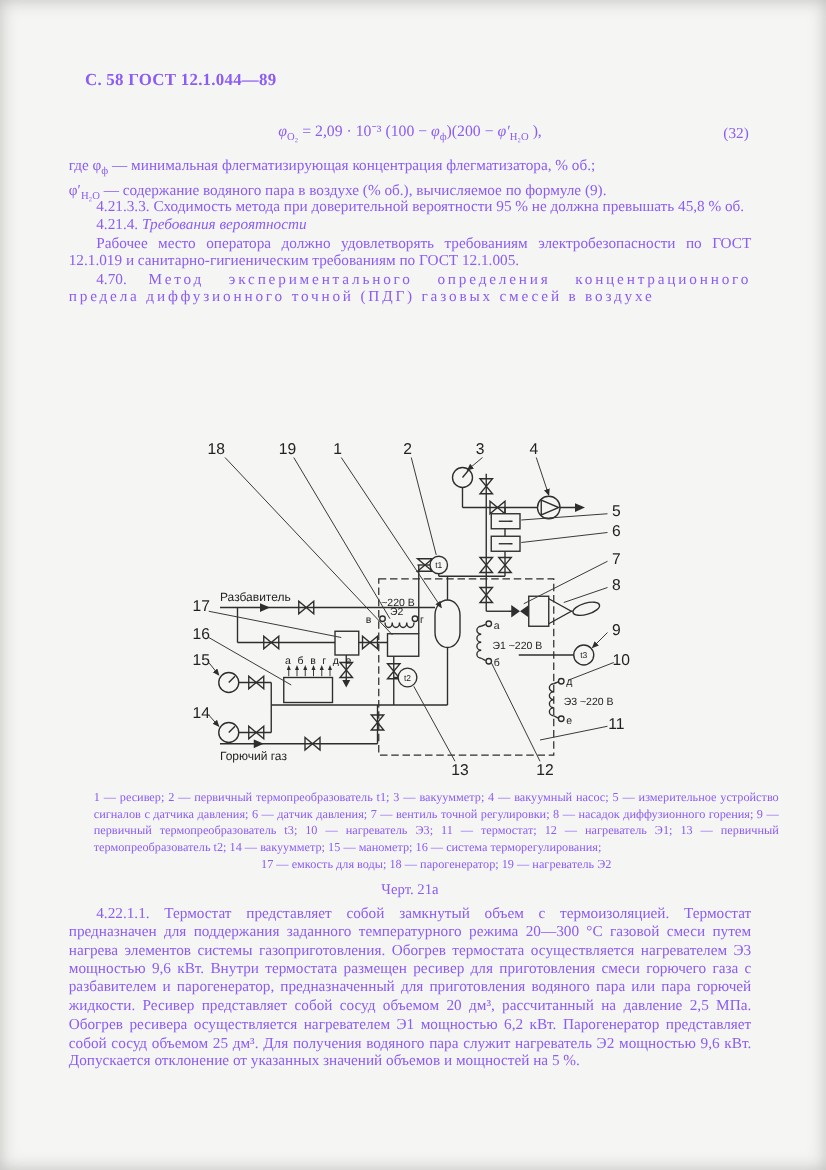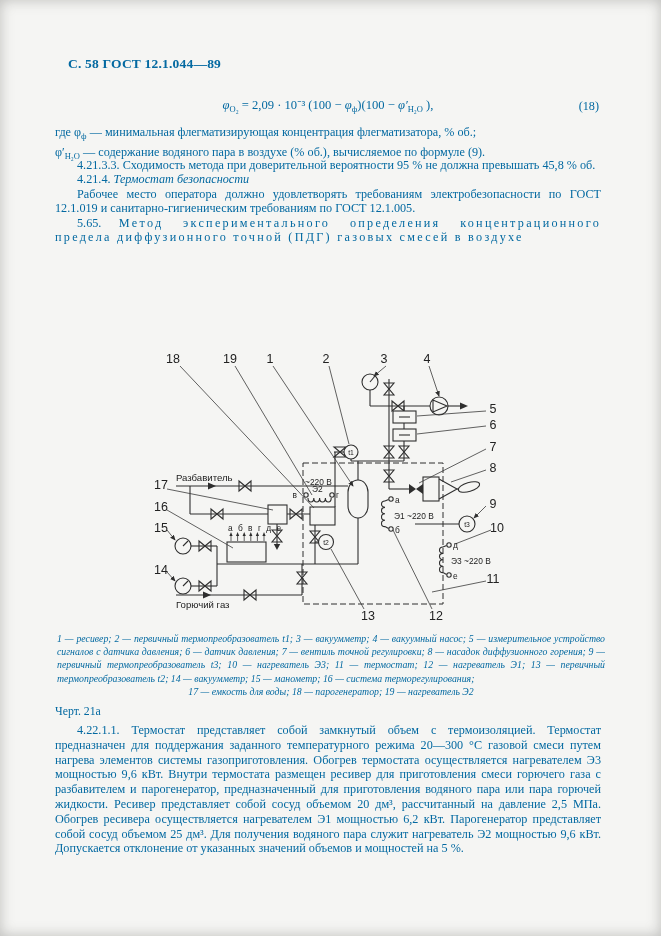--- a/index.html
+++ b/index.html
@@ -1,19 +1,19 @@
 <!DOCTYPE html>
 <html><head>
 <meta charset="utf-8">
 <style>
   html,body{margin:0;padding:0;}
   body{background:#e8e8e6;font-family:"Liberation Serif", serif;}
   #page{
     position:relative;width:661px;height:936px;margin:0 auto;
-    background:#f5f5f3;color:#0369a1;overflow:hidden;
+    background:#f5f5f3;color:#8b5cf6;overflow:hidden;
     box-shadow:inset 0 0 14px rgba(120,120,118,.45);
   }
   .hdr{position:absolute;left:68px;top:56px;font-size:13.5px;font-weight:bold;letter-spacing:.2px;}
   
   .formula-row{position:absolute;left:55px;top:96px;width:546px;text-align:center;font-size:12.6px;}
   .formula-row .phi{font-style:italic;}
   sub.s{font-size:8.5px;vertical-align:-3px;letter-spacing:0;}
   .eqnum{position:absolute;right:62px;top:99px;font-size:12.2px;}
   
   .where{position:absolute;left:55px;top:124px;width:546px;font-size:12.2px;line-height:16px;}
@@ -32,49 +32,49 @@
   .num{font-size:12.5px;}
   .lbl{font-size:9.6px;}
   .sm{font-size:8.4px;}
   .tt{font-size:6.8px;}
   .pipe{stroke:#2e2e2e;stroke-width:1.1;fill:none;}
   .thin{stroke:#3a3a3a;stroke-width:.8;fill:none;}
   .dash{stroke:#2e2e2e;stroke-width:1;fill:none;stroke-dasharray:6 3;}
   .boxf{fill:#f5f5f3;stroke:#2e2e2e;stroke-width:1.1;}
   .filled{fill:#2e2e2e;stroke:none;}
   
-  .cap{position:absolute;left:57px;top:632px;width:548px;font-size:9.8px;line-height:13.2px;text-align:justify;font-style:italic;}
+  .cap{position:absolute;left:75px;top:632px;width:548px;font-size:9.8px;line-height:13.2px;text-align:justify;}
   .cap .capmain{margin:0;}
   .cap .caplast{margin:0;text-align:center;}
-  .figlbl{position:absolute;left:55px;top:704px;width:546px;font-size:11.8px;}
+  .figlbl{position:absolute;left:55px;top:704px;width:546px;text-align:center;font-size:11.8px;}
   .body2{position:absolute;left:55px;top:723px;width:546px;font-size:12.2px;line-height:14.8px;text-align:justify;}
   .body2 p{margin:0;text-indent:22px;}
 </style>
 </head>
 <body>
 
 <div id="page">
 
   <div class="hdr">С. 58 ГОСТ 12.1.044—89</div>
 
   <div class="formula-row">
-    <span class="phi">φ</span><sub class="s">O₂</sub><span> = 2,09 · 10⁻³ (100 − </span><span class="phi">φ</span><sub class="s">ф</sub><span>)(100 − </span><span class="phi">φ′</span><sub class="s">H₂O</sub><span> ),</span>
-  </div>
-  <div class="eqnum">(18)</div>
+    <span class="phi">φ</span><sub class="s">O₂</sub><span> = 2,09 · 10⁻³ (100 − </span><span class="phi">φ</span><sub class="s">ф</sub><span>)(200 − </span><span class="phi">φ′</span><sub class="s">H₂O</sub><span> ),</span>
+  </div>
+  <div class="eqnum">(32)</div>
 
   <div class="where">
     <p><span>где φ</span><sub class="s">ф</sub><span> — минимальная флегматизирующая концентрация флегматизатора, % об.;</span></p>
     <p><span class="phi">φ′</span><sub class="s">H₂O</sub><span> — содержание водяного пара в воздухе (% об.), вычисляемое по формуле (9).</span></p>
   </div>
 
   <div class="body1">
     <p>4.21.3.3. Сходимость метода при доверительной вероятности 95 % не должна превышать 45,8 % об.</p>
-    <p><span>4.21.4. </span><span class="ital">Термостат безопасности</span></p>
+    <p><span>4.21.4. </span><span class="ital">Требования вероятности</span></p>
     <p>Рабочее место оператора должно удовлетворять требованиям электробезопасности по ГОСТ 12.1.019 и санитарно-гигиеническим требованиям по ГОСТ 12.1.005.</p>
-    <p class="spacedh"><span>5.65. </span><span class="ls">Метод экспериментального определения концентрационного предела диффузионного точной (ПДГ) газовых смесей в воздухе</span></p>
+    <p class="spacedh"><span>4.70. </span><span class="ls">Метод экспериментального определения концентрационного предела диффузионного точной (ПДГ) газовых смесей в воздухе</span></p>
   </div>
 
   <div class="diag">
   <svg viewBox="0 0 445 281" xmlns="http://www.w3.org/2000/svg">
     <defs>
       <marker id="arr" markerWidth="8" markerHeight="8" refX="6" refY="3" orient="auto">
         <path d="M0,0 L7,3 L0,6 Z" fill="#2e2e2e"></path>
       </marker>
     </defs>
 

